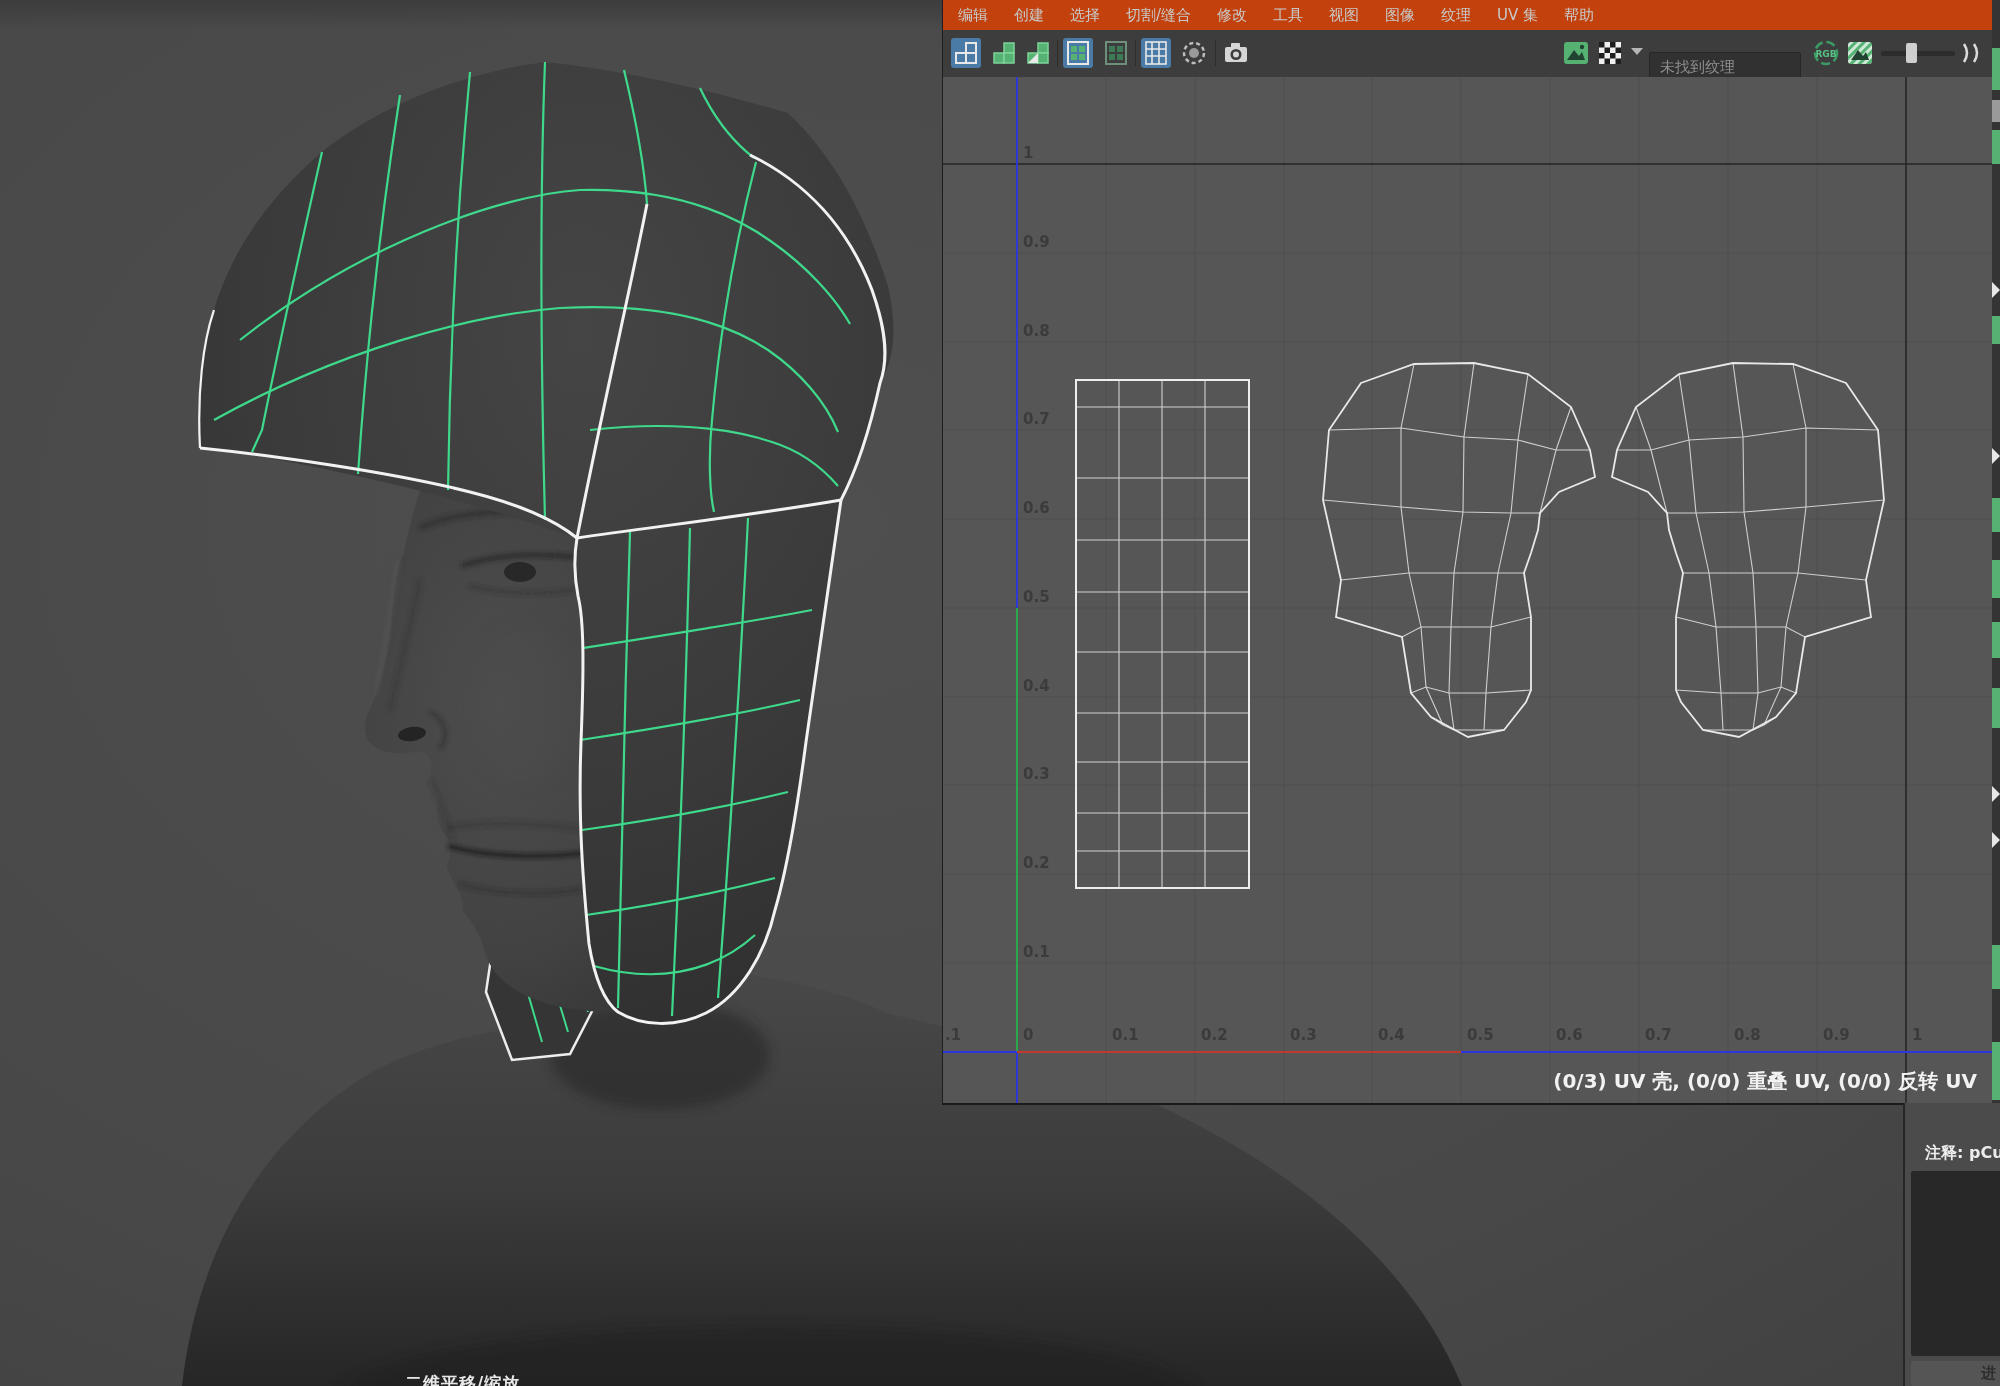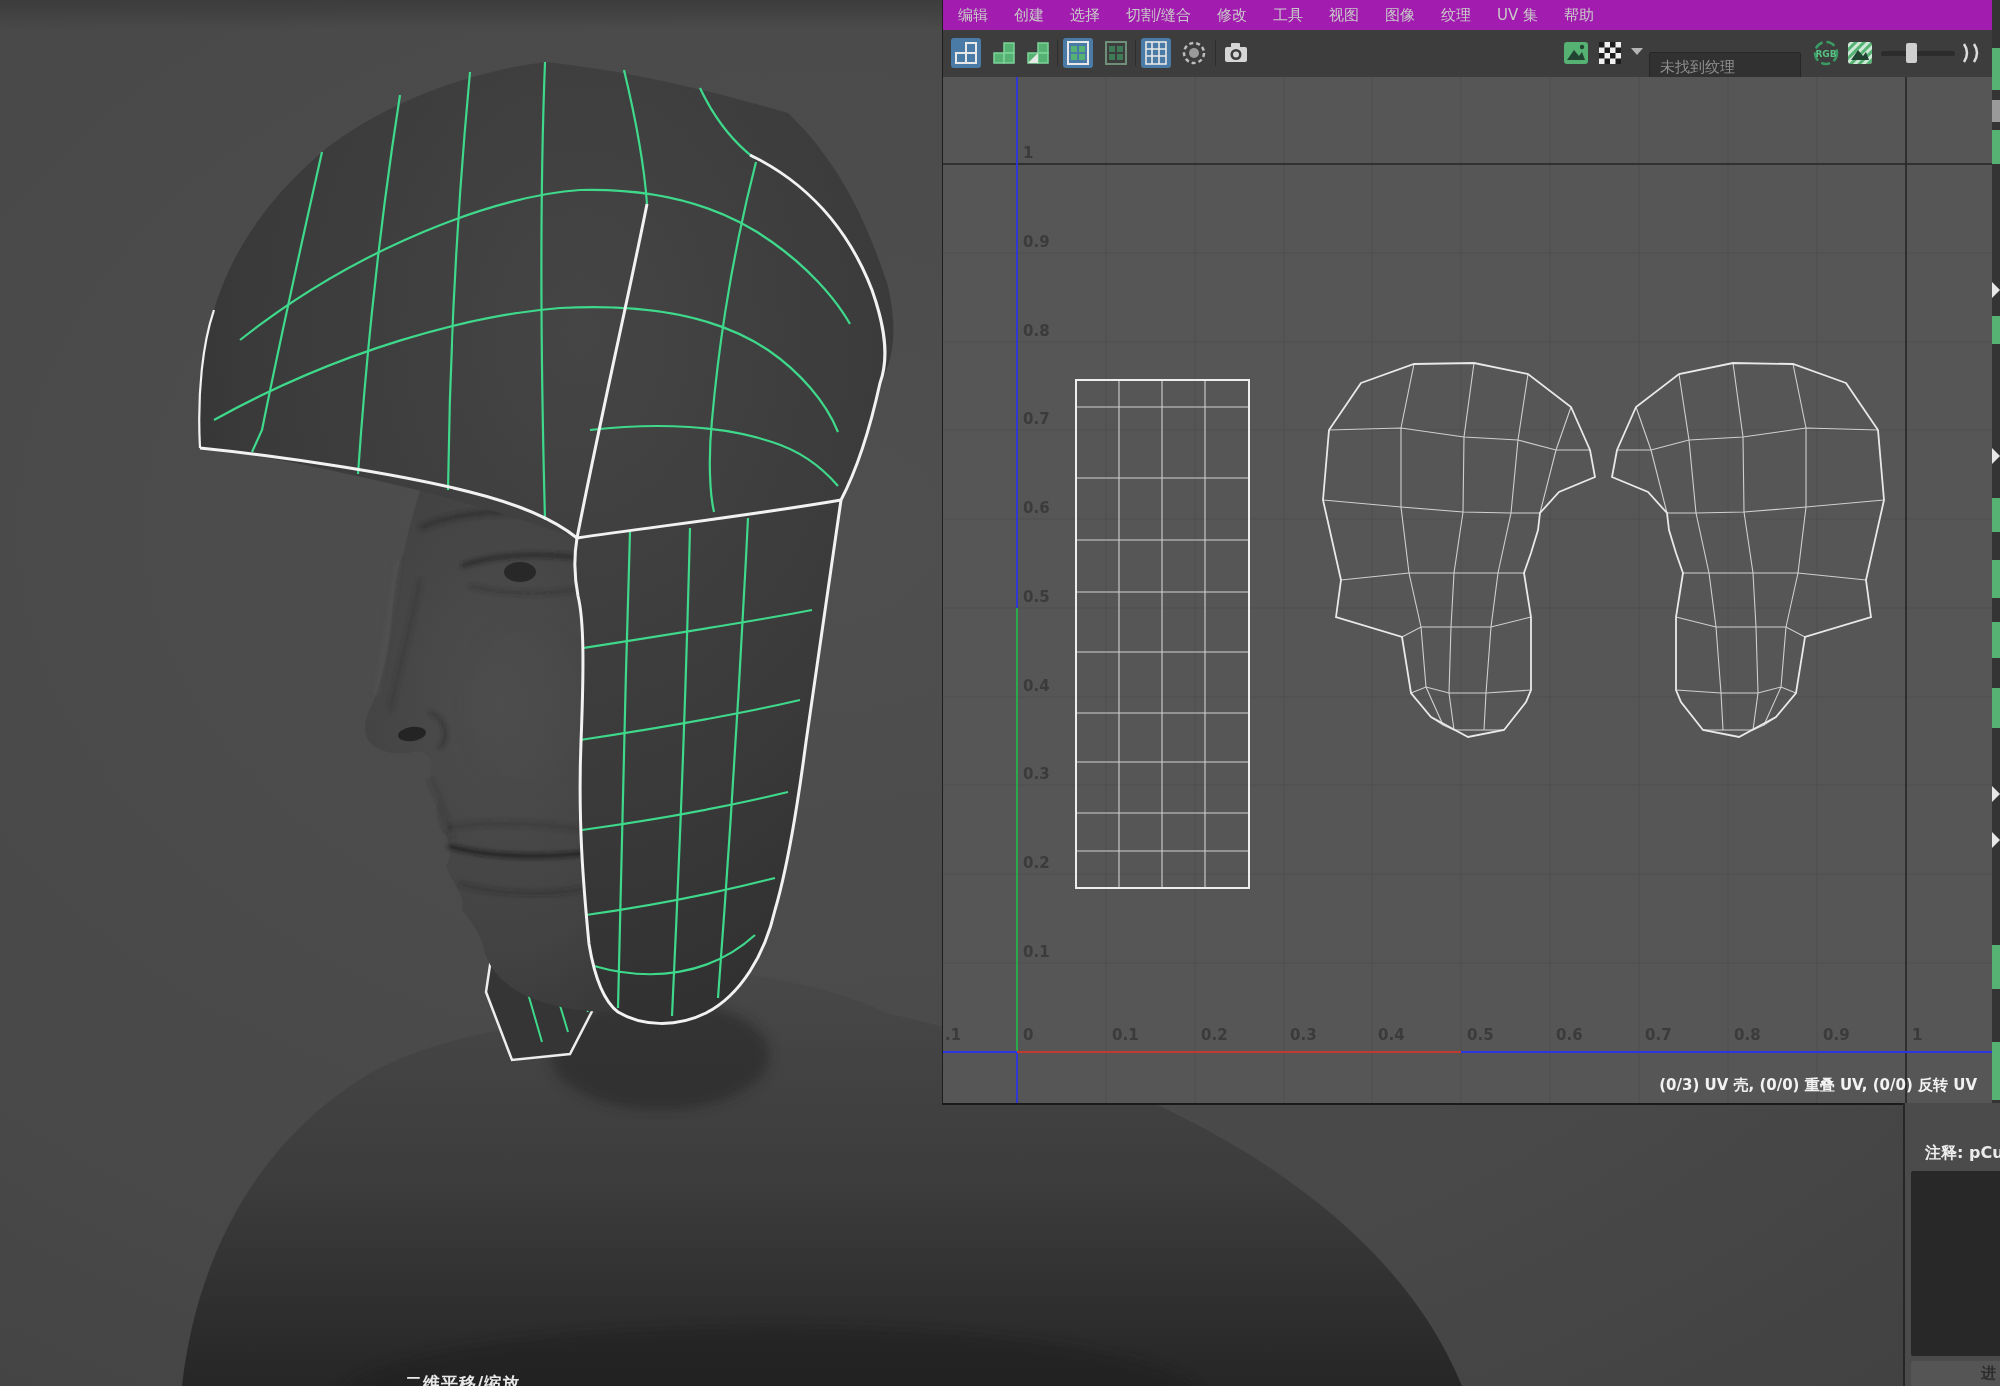--- a/index.html
+++ b/index.html
@@ -5,36 +5,36 @@
   html,body{margin:0;padding:0;background:#222;}
   body{width:2000px;height:1386px;position:relative;overflow:hidden;
        font-family:"DejaVu Sans","Liberation Sans",sans-serif;}
   
   #viewport{position:absolute;left:0;top:0;width:2000px;height:1386px;}
   #pan-zoom-label{position:absolute;left:405px;top:1372px;color:#e8e8e8;
     font-size:17px;font-weight:bold;letter-spacing:1px;white-space:nowrap;}
   
   #uv-editor{position:absolute;left:942px;top:0;width:1050px;height:1103px;
     background:#565656;border-left:1px solid #1e1e1e;border-bottom:2px solid #1a1a1a;}
-  #uv-menubar{position:absolute;left:0;top:0;width:100%;height:30px;background:#a21caf;
+  #uv-menubar{position:absolute;left:0;top:0;width:100%;height:30px;background:#c2410c;
     display:flex;align-items:center;padding-left:2px;box-sizing:border-box;}
   .menu-item{color:#c9c9c9;font-size:15px;padding:0 13px;line-height:30px;white-space:nowrap;cursor:default;}
   #uv-toolbar{position:absolute;left:0;top:30px;width:100%;height:47px;background:#3d3d3d;
     border-bottom:1px solid #292929;}
   .tbtn{position:absolute;top:8px;width:30px;height:30px;border-radius:3px;}
   .tbtn.active{background:#4a7ba6;}
   .tsep{position:absolute;top:10px;width:1px;height:26px;background:#2d2d2d;}
   .tex-field{position:absolute;top:9px;height:28px;background:#313131;border:1px solid #272727;
     border-radius:2px;color:#8f8f8f;font-size:15px;line-height:28px;padding-left:10px;box-sizing:border-box;margin-top:13px;}
   .slider-track{position:absolute;top:21px;height:5px;background:#2c2c2c;border-radius:2px;}
   .slider-handle{position:absolute;top:13px;width:11px;height:20px;background:#cfcfcf;border-radius:2px;}
   .chevrons{position:absolute;top:10px;color:#dedede;font-size:18px;letter-spacing:-2px;}
   #uv-canvas{position:absolute;left:0;top:77px;width:1050px;height:1026px;overflow:hidden;}
   .axis-label{position:absolute;color:#3b3b3b;font-size:15px;font-weight:bold;line-height:16px;}
-  #uv-status{position:absolute;right:16px;bottom:8px;color:#f2f2f2;font-size:15px;font-weight:bold;white-space:nowrap;}
+  #uv-status{position:absolute;right:16px;bottom:8px;color:#f2f2f2;font-size:20px;font-weight:bold;white-space:nowrap;}
   
   #right-strip{position:absolute;left:1992px;top:0;width:8px;height:1103px;background:#343434;}
   .strip-chip{position:absolute;left:0;width:8px;}
   
   #br-panel{position:absolute;left:1903px;top:1103px;width:97px;height:283px;background:#4b4b4b;
     border-left:2px solid #262626;overflow:hidden;}
   #br-note-label{position:absolute;left:20px;top:40px;color:#ececec;font-size:16px;font-weight:bold;white-space:nowrap;}
   #br-textarea{position:absolute;left:6px;top:68px;width:120px;height:185px;background:#282828;border-radius:2px;}
   #br-bottombar{position:absolute;left:6px;top:258px;width:120px;height:25px;background:#555;border-radius:2px;}
   #br-bottombar span{position:absolute;left:70px;top:3px;color:#2c2c2c;font-size:15px;font-weight:bold;}

